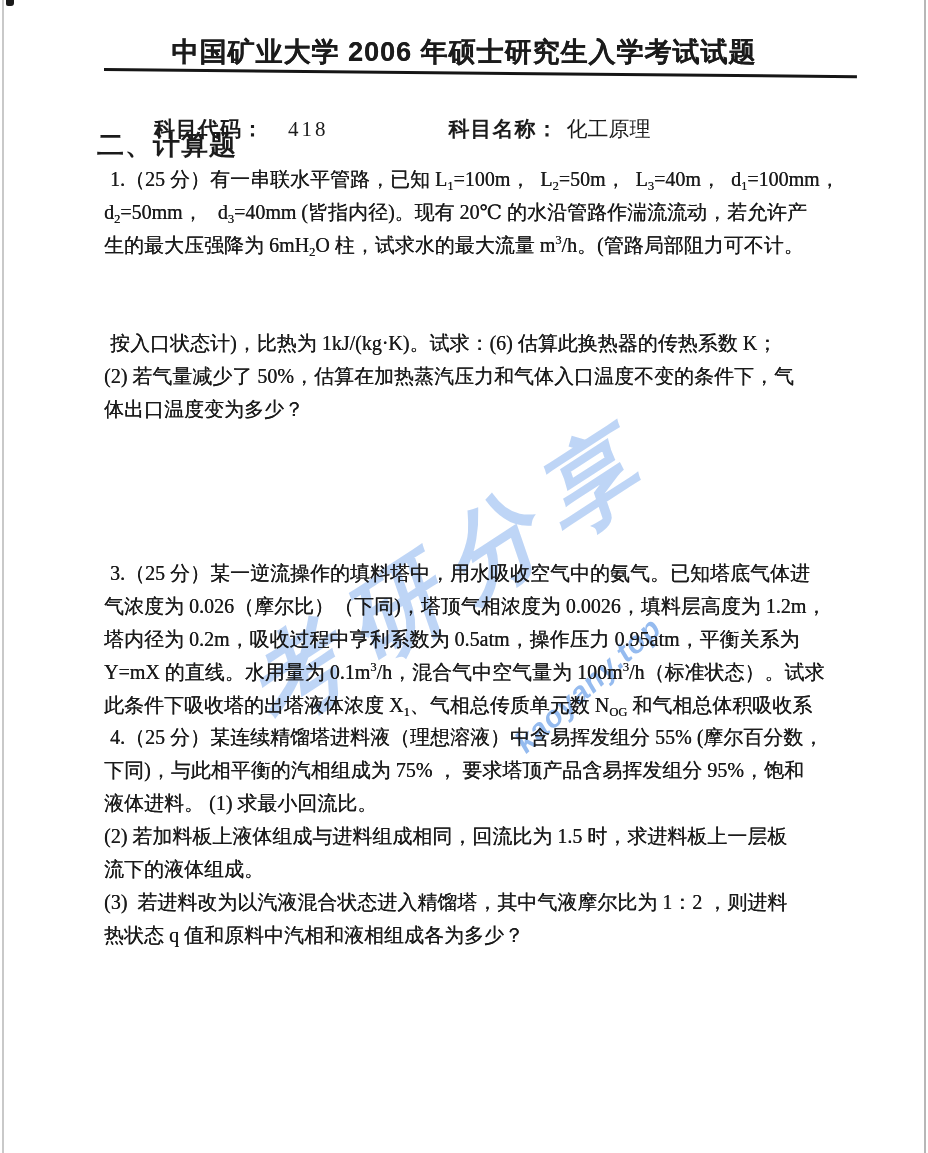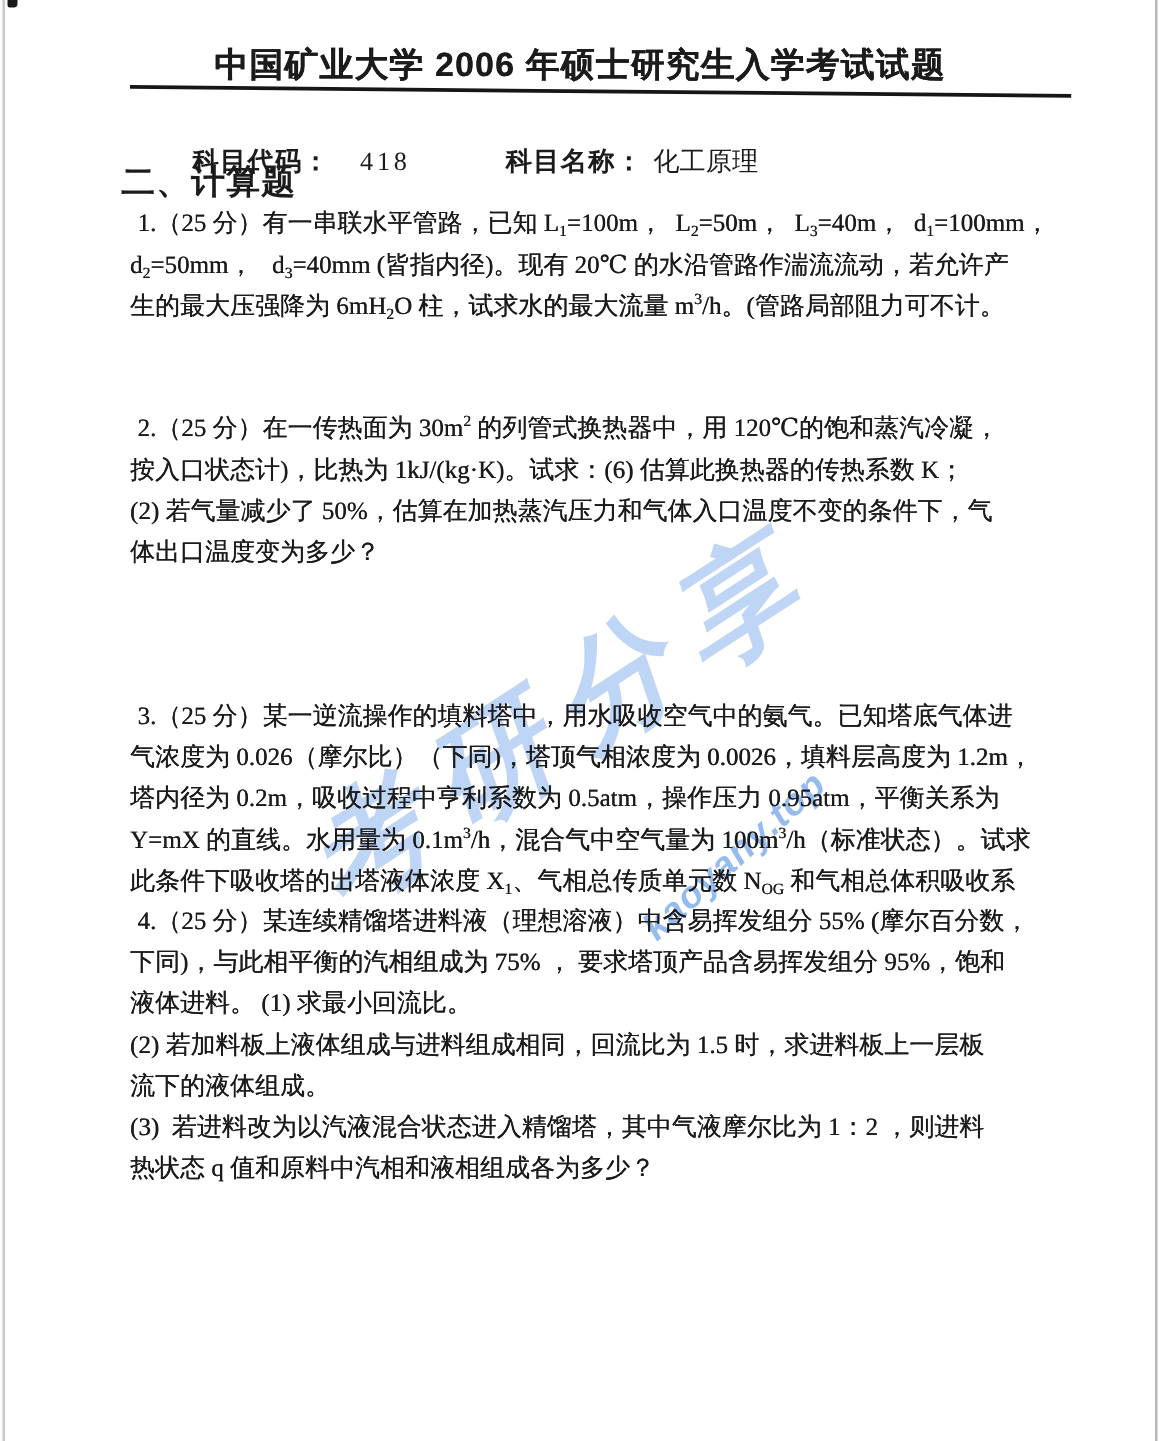--- a/index.html
+++ b/index.html
@@ -26,21 +26,21 @@
   }
   .subject-row{
     position:absolute;left:133px;top:90px;font-size:21px;white-space:pre;z-index:2;
   }
   .subject-row .lbl{
     font-family:"Liberation Sans","DejaVu Sans",sans-serif;
     font-weight:700;letter-spacing:1px;
   }
   .subject-row .val{margin-left:8px;}
   .subject-row .code{margin-left:24px;letter-spacing:3px;}
-  .subject-row .lbl-name{margin-left:76px;}
+  .subject-row .lbl-name{margin-left:120px;}
   .section-heading{
     position:absolute;left:97px;top:127px;font-size:27px;font-weight:700;
     font-family:"Liberation Sans","DejaVu Sans",sans-serif;
     letter-spacing:1px;z-index:2;
   }
 
   .problem{
     position:absolute;left:104px;width:792px;
     font-size:20px;line-height:33px;z-index:2;
     text-shadow:0.25px 0 0 currentColor;
@@ -88,21 +88,20 @@
   <div class="section-heading">二、计算题</div>
 </header>
 
 <main>
   <section class="problem p1">
       <div class="line">1.（25 分）有一串联水平管路，已知 L<sub>1</sub>=100m，  L<sub>2</sub>=50m，  L<sub>3</sub>=40m，  d<sub>1</sub>=100mm，</div>
       <div class="line">d<sub>2</sub>=50mm，   d<sub>3</sub>=40mm (皆指内径)。现有 20℃ 的水沿管路作湍流流动，若允许产</div>
       <div class="line">生的最大压强降为 6mH<sub>2</sub>O 柱，试求水的最大流量 m<sup>3</sup>/h。(管路局部阻力可不计。</div>
     </section>
   <section class="problem p2">
-      <div class="line">2.（25 分）在一传热面为 30m<sup>2</sup> 的列管式换热器中，用 120℃的饱和蒸汽冷凝，</div>
       <div class="line">按入口状态计)，比热为 1kJ/(kg·K)。试求：(6) 估算此换热器的传热系数 K；</div>
       <div class="line">(2) 若气量减少了 50%，估算在加热蒸汽压力和气体入口温度不变的条件下，气</div>
       <div class="line">体出口温度变为多少？</div>
     </section>
   <section class="problem p3">
       <div class="line">3.（25 分）某一逆流操作的填料塔中，用水吸收空气中的氨气。已知塔底气体进</div>
       <div class="line">气浓度为 0.026（摩尔比）（下同)，塔顶气相浓度为 0.0026，填料层高度为 1.2m，</div>
       <div class="line">塔内径为 0.2m，吸收过程中亨利系数为 0.5atm，操作压力 0.95atm，平衡关系为</div>
       <div class="line">Y=mX 的直线。水用量为 0.1m<sup>3</sup>/h，混合气中空气量为 100m<sup>3</sup>/h（标准状态）。试求</div>
       <div class="line">此条件下吸收塔的出塔液体浓度 X<sub>1</sub>、气相总传质单元数 N<sub>OG</sub> 和气相总体积吸收系</div>

